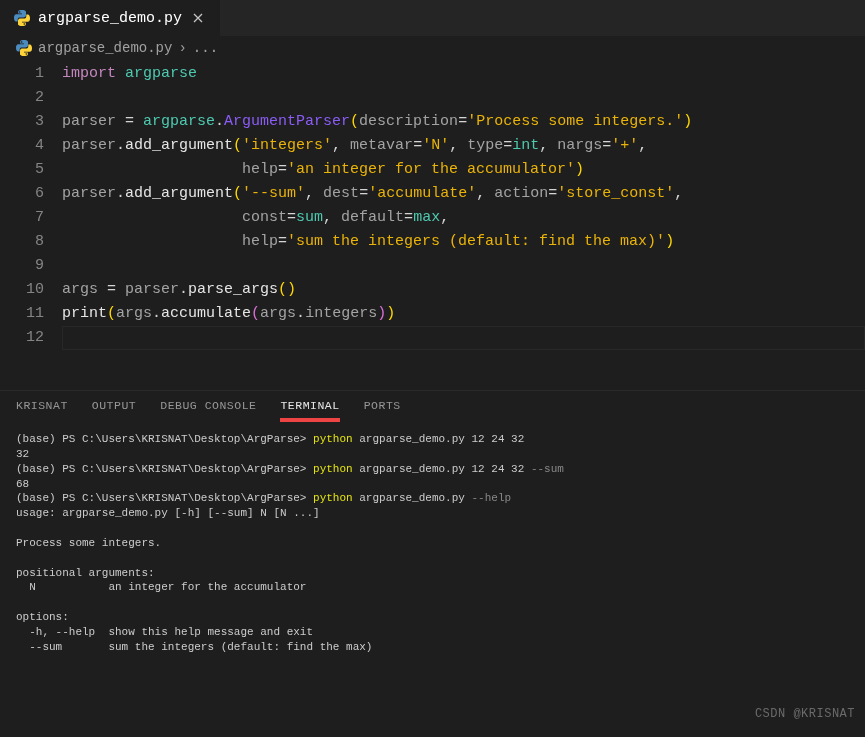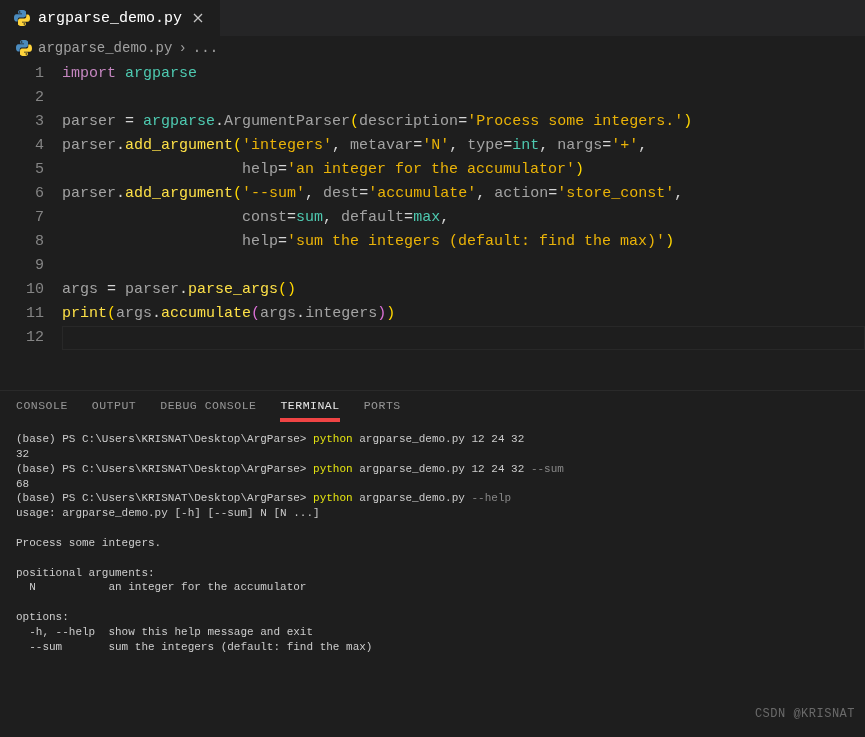--- a/index.html
+++ b/index.html
@@ -30,22 +30,22 @@
 }
 .gutter div, .code-line { height:24px; line-height:24px; }
 .code { flex:1; position:relative; }
 .code-line { white-space:pre; }
 .hl-line {
   position:absolute; left:0; right:0; height:24px;
   border:1px solid #282828; pointer-events:none;
 }
 .tok-kw { color:#c586c0; }
 .tok-mod{ color:#4ec9b0; }
-.tok-cls{ color:#a3a3a3; }
-.tok-fn { color:#fde047; }
+.tok-cls{ color:#8b5cf6; }
+.tok-fn { color:#e5e5e5; }
 .tok-var{ color:#a3a3a3; }
 .tok-str{ color:#eab308; }
 .tok-par{ color:#ffd700; }
 .tok-par2{ color:#da70d6; }
 .tok-bi { color:#4ec9b0; }
 
 .panel {
   position:absolute; bottom:0; left:0; right:0; top:390px;
   background:#1e1e1e; border-top:1px solid #2a2a2a;
   display:flex; flex-direction:column;
@@ -122,21 +122,21 @@
     <div class="code-line"><span>                    </span><span class="tok-var">help</span><span>=</span><span class="tok-str">'sum the integers (default: find the max)'</span><span class="tok-par">)</span></div>
     <div class="code-line"></div>
     <div class="code-line"><span class="tok-var">args</span><span> = </span><span class="tok-var">parser</span><span>.</span><span class="tok-fn">parse_args</span><span class="tok-par">(</span><span class="tok-par">)</span></div>
     <div class="code-line"><span class="tok-fn">print</span><span class="tok-par">(</span><span class="tok-var">args</span><span>.</span><span class="tok-fn">accumulate</span><span class="tok-par2">(</span><span class="tok-var">args</span><span>.</span><span class="tok-var">integers</span><span class="tok-par2">)</span><span class="tok-par">)</span></div>
     <div class="code-line"></div>
   </div>
 </div>
 
 <div class="panel">
   <div class="panel-tabs">
-    <div class="panel-tab">CONSOLE</div>
+    <div class="panel-tab">KRISNAT</div>
     <div class="panel-tab">OUTPUT</div>
     <div class="panel-tab">DEBUG CONSOLE</div>
     <div class="panel-tab active">TERMINAL</div>
     <div class="panel-tab">PORTS</div>
   </div>
   <div class="terminal"><span>(base) PS C:\Users\KRISNAT\Desktop\ArgParse&gt; </span><span class="t-yellow">python</span><span> argparse_demo.py 12 24 32</span>
 <span>32</span>
 <span>(base) PS C:\Users\KRISNAT\Desktop\ArgParse&gt; </span><span class="t-yellow">python</span><span> argparse_demo.py 12 24 32 </span><span class="t-gray">--sum</span>
 <span>68</span>
 <span>(base) PS C:\Users\KRISNAT\Desktop\ArgParse&gt; </span><span class="t-yellow">python</span><span> argparse_demo.py </span><span class="t-gray">--help</span>

